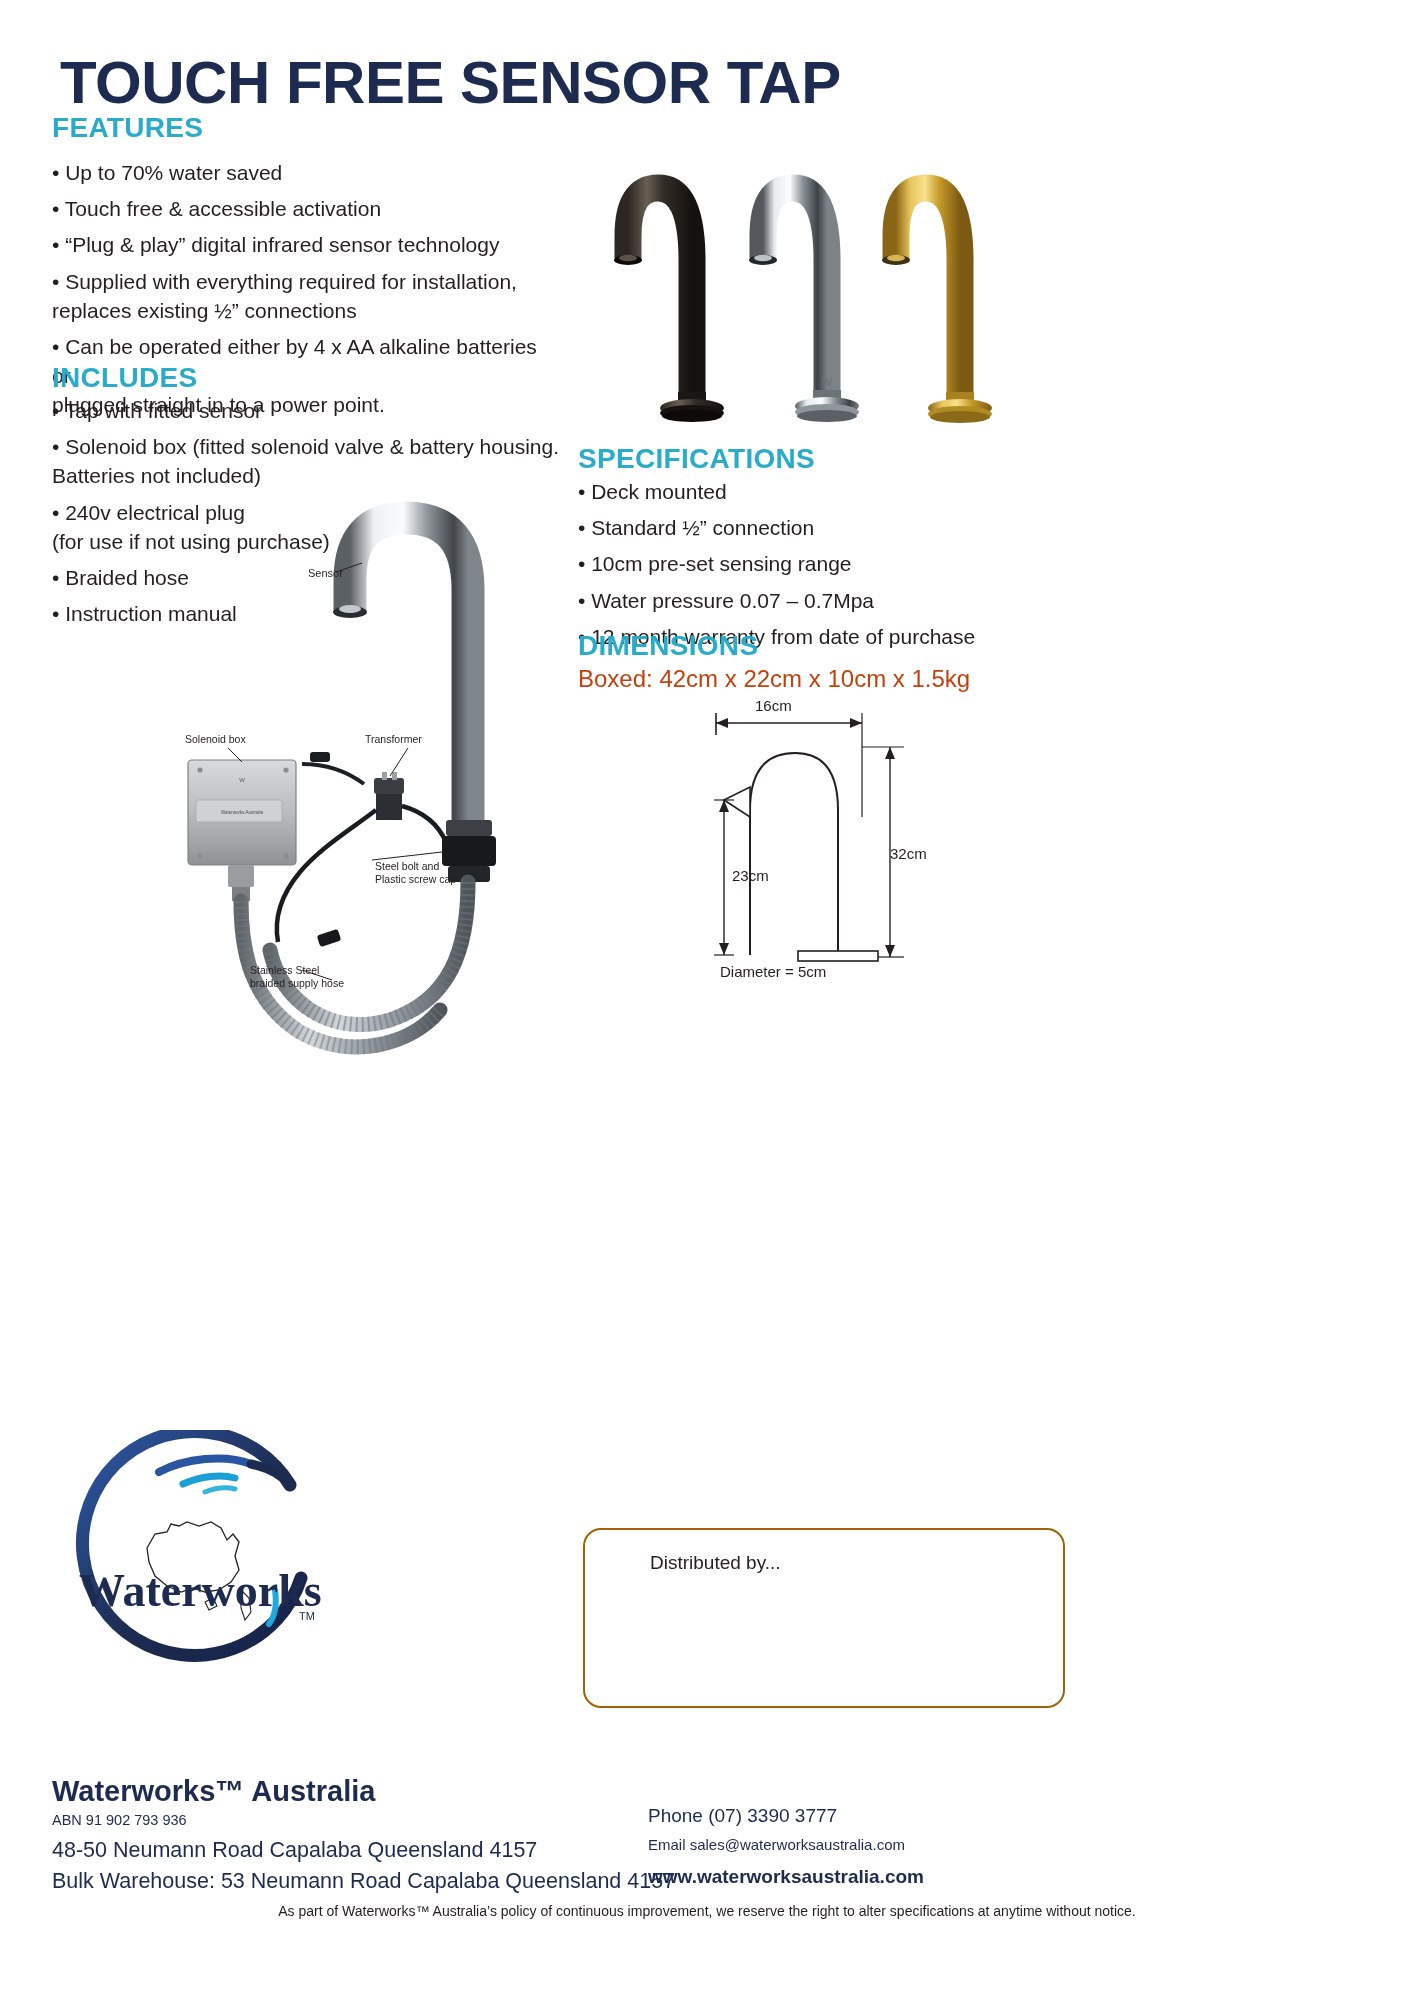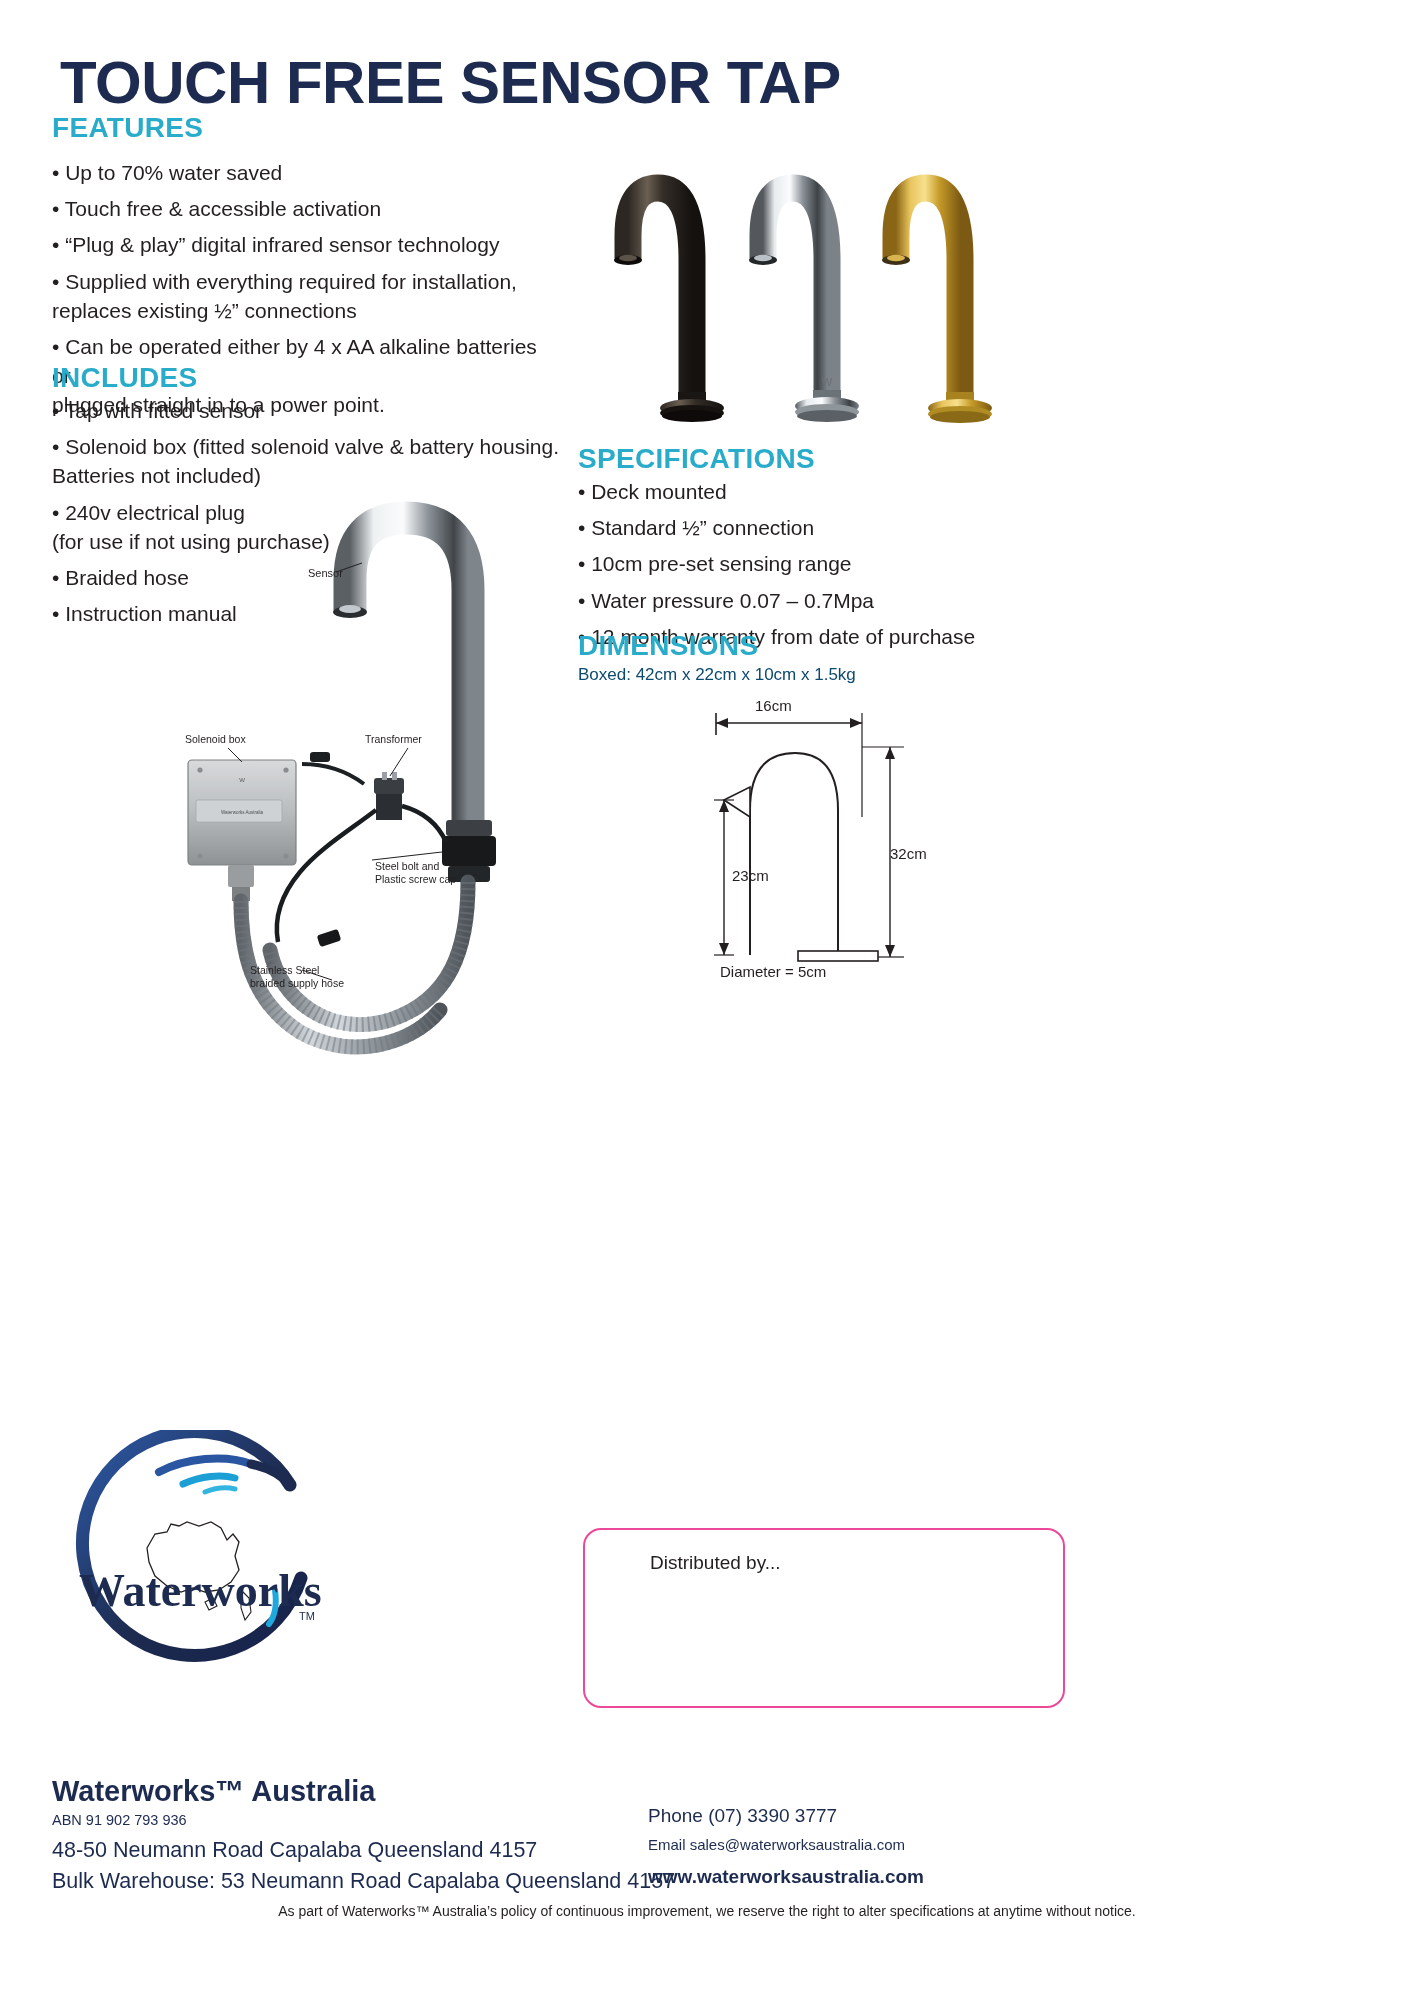--- a/index.html
+++ b/index.html
@@ -45,21 +45,21 @@
   #includes-head { position: absolute; left: 52px; top: 362px; }
   #includes-list { position: absolute; left: 52px; top: 396px; width: 520px; }
 
   
   #specs-head { position: absolute; left: 578px; top: 443px; }
   #specs-list { position: absolute; left: 578px; top: 477px; width: 420px; }
 
   #dims-head { position: absolute; left: 578px; top: 630px; }
   #dims-text {
     position: absolute; left: 578px; top: 665px;
-    font-size: 17px; color: #0c4a6e;
+    font-size: 24px; color: #c2410c;
   }
 
   
   .taps { position: absolute; left: 590px; top: 120px; width: 460px; height: 310px; }
   .tap { position: absolute; bottom: 0; }
   .tap svg { display: block; }
 
   
   .install { position: absolute; left: 150px; top: 480px; width: 420px; height: 580px; }
   .lbl {
@@ -79,21 +79,21 @@
   }
 
   
   .logo { position: absolute; left: 55px; top: 1430px; width: 280px; height: 240px; }
 
   
   .dist-box {
     position: absolute;
     left: 583px; top: 1528px;
     width: 482px; height: 180px;
-    border: 2px solid #ec4899;
+    border: 2px solid #a16207;
     border-radius: 18px;
     text-align: right;
   }
   .dist-label {
     position: absolute; left: 65px; top: 22px;
     font-size: 19px; color: #231f20;
   }
 
   
   .company {

